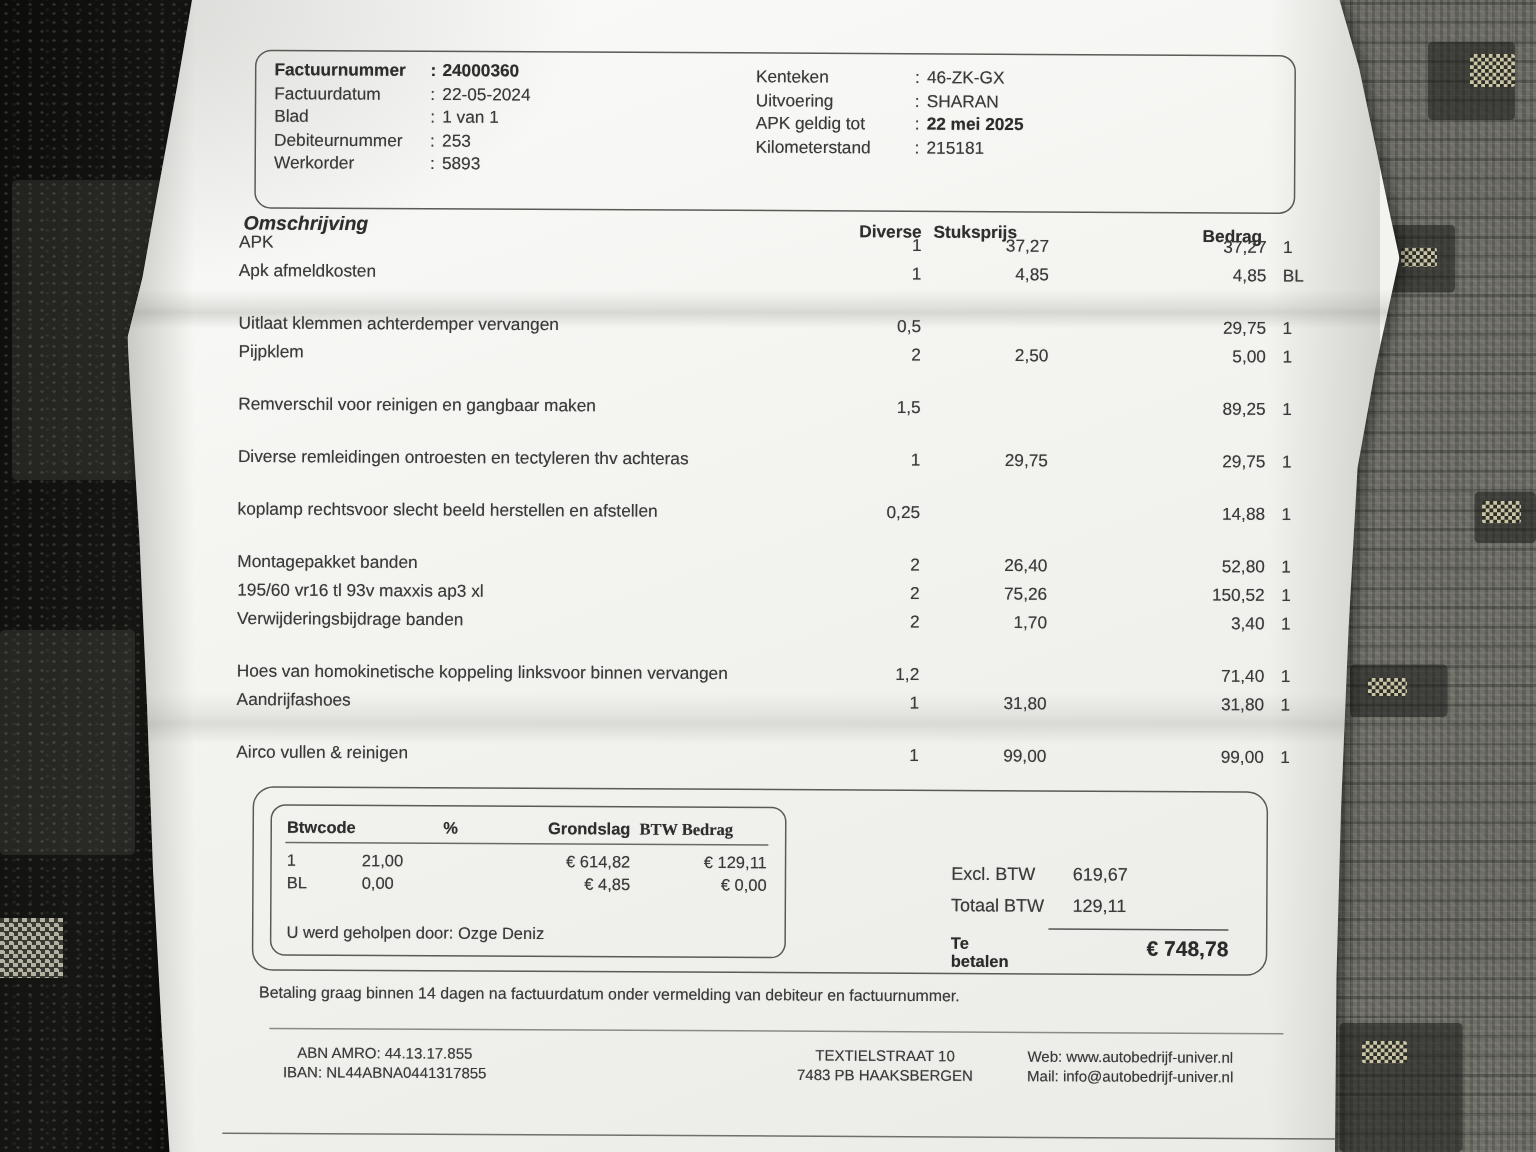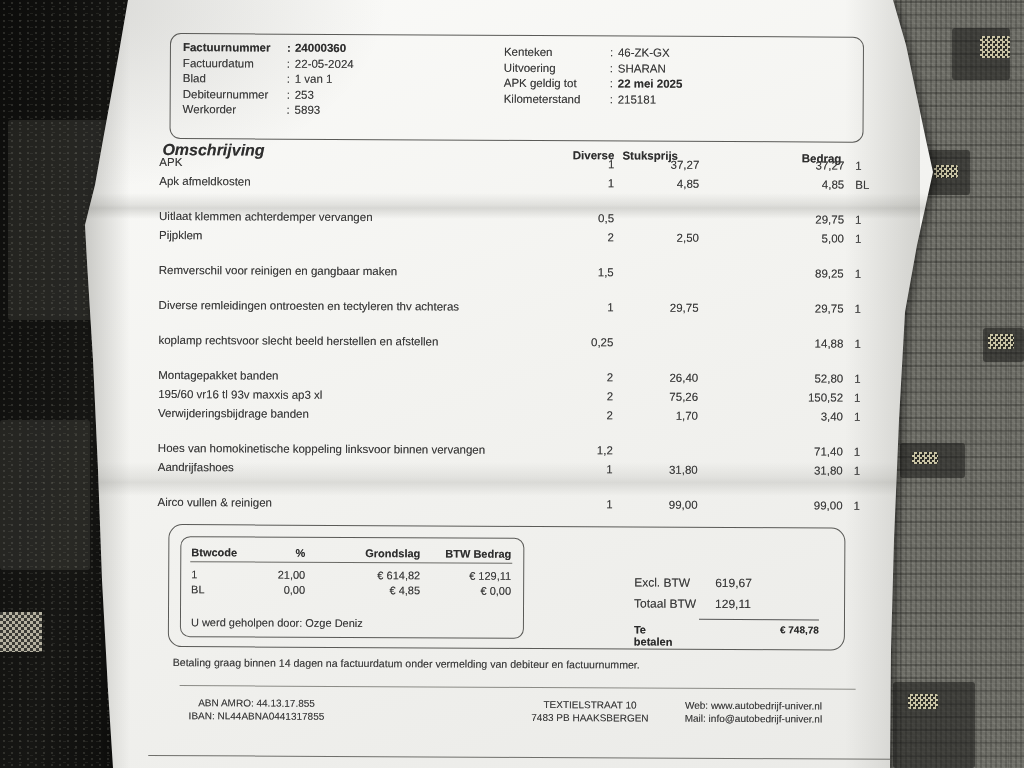--- a/index.html
+++ b/index.html
@@ -61,21 +61,21 @@
     border:1.3px solid #5a5a57;border-radius:11px;}
   .meta-col{position:absolute;font-size:11.5px;line-height:15.6px;white-space:nowrap;}
   .meta-col.left{left:12px;top:6px;}
   .meta-col.right{left:333px;top:9px;}
   .m-label{display:inline-block;}
   .meta-col.left .m-label{width:104px;}
   .meta-col.right .m-label{width:106px;}
   .m-colon{display:inline-block;width:8px;}
 
   .th{position:absolute;font-size:11.5px;font-weight:bold;color:#2e2e2e;white-space:nowrap;}
-  .th.desc{left:163px;top:141px;font-style:italic;font-size:16px;}
+  .th.desc{left:163px;top:141px;font-style:italic;font-size:13px;}
   .th.qty{left:545px;top:147px;width:70px;text-align:right;}
   .th.price{left:623px;top:147px;}
   .th.amount{left:762px;top:149px;width:80px;text-align:right;}
 
   .items{position:absolute;left:0;top:154px;width:1024px;}
   .li-row{position:relative;height:19px;font-size:11.5px;white-space:nowrap;}
   .li-row.group-start{margin-top:16px;}
   .li-row span{position:absolute;top:2px;}
   .li-desc{left:160px;}
   .li-qty{left:545px;width:70px;text-align:right;}
@@ -85,34 +85,34 @@
 
   .outer-box{position:absolute;left:171px;top:524px;width:675px;height:121px;
     border:1.2px solid #5a5a57;border-radius:14px;}
   .vat-box{position:absolute;left:183px;top:536px;width:342px;height:99px;
     border:1.2px solid #5a5a57;border-radius:10px;font-size:11px;}
   .vat-head{position:absolute;top:9px;left:0;width:100%;font-weight:bold;color:#2e2e2e;}
   .vat-rule{position:absolute;top:24px;left:9px;width:322px;height:1px;background:#6a6a66;}
   .vat-rows{position:absolute;top:31px;left:0;width:100%;}
   .vat-row{position:relative;height:15px;}
   .v-code{position:absolute;left:10px;}
-  .v-pct{position:absolute;left:60px;width:64px;text-align:right;}
+  .v-pct{position:absolute;left:60px;width:64px;text-align:left;}
   .v-base{position:absolute;left:150px;width:89px;text-align:right;}
   .v-amt{position:absolute;left:245px;width:85px;text-align:right;}
   .vat-head .v-code{left:10px;} .vat-head .v-pct{left:60px;width:64px;text-align:right;}
-  .vat-head .v-base{left:150px;width:89px;text-align:right;} .vat-head .v-amt{left:245px;width:85px;text-align:right;}
+  .vat-head .v-base{left:150px;width:89px;text-align:right;} .vat-head .v-amt{left:245px;width:85px;text-align:left;font-family:Liberation Serif, serif;}
   .served{position:absolute;left:10px;top:79px;font-size:11px;white-space:nowrap;}
 
   .totals{position:absolute;left:0;top:0;font-size:12px;}
   .tot-row{position:absolute;white-space:nowrap;}
   .tot-label{position:absolute;left:637px;}
   .tot-value{position:absolute;left:718px;width:102px;}
   .tot-rule{position:absolute;left:702px;top:616px;width:120px;height:1px;background:#555;}
   .pay-label{position:absolute;left:637px;top:621px;font-weight:bold;color:#2a2a2a;font-size:11px;}
-  .pay-value{position:absolute;left:712px;top:621px;width:110px;text-align:right;font-weight:bold;color:#2a2a2a;font-size:10px;}
+  .pay-value{position:absolute;left:712px;top:621px;width:110px;text-align:right;font-weight:bold;color:#2a2a2a;font-size:14px;}
 
   .pay-note{position:absolute;left:176px;top:656px;font-size:10.6px;white-space:nowrap;}
   .foot-rule{position:absolute;left:183px;top:685px;width:676px;height:1px;background:#8b8b86;}
   .foot-cols{position:absolute;left:0;top:696px;width:1024px;font-size:10px;line-height:13px;}
   .f-col{position:absolute;text-align:center;white-space:nowrap;}
   .f-col.c0{left:175px;width:170px;}
   .f-col.c1{left:362px;width:158px;}
   .f-col.c2{left:516px;width:155px;}
   .f-col.c3{left:672px;width:170px;}
   .bottom-rule{position:absolute;left:152px;top:755px;width:746px;height:1px;background:#6f6f6b;}

